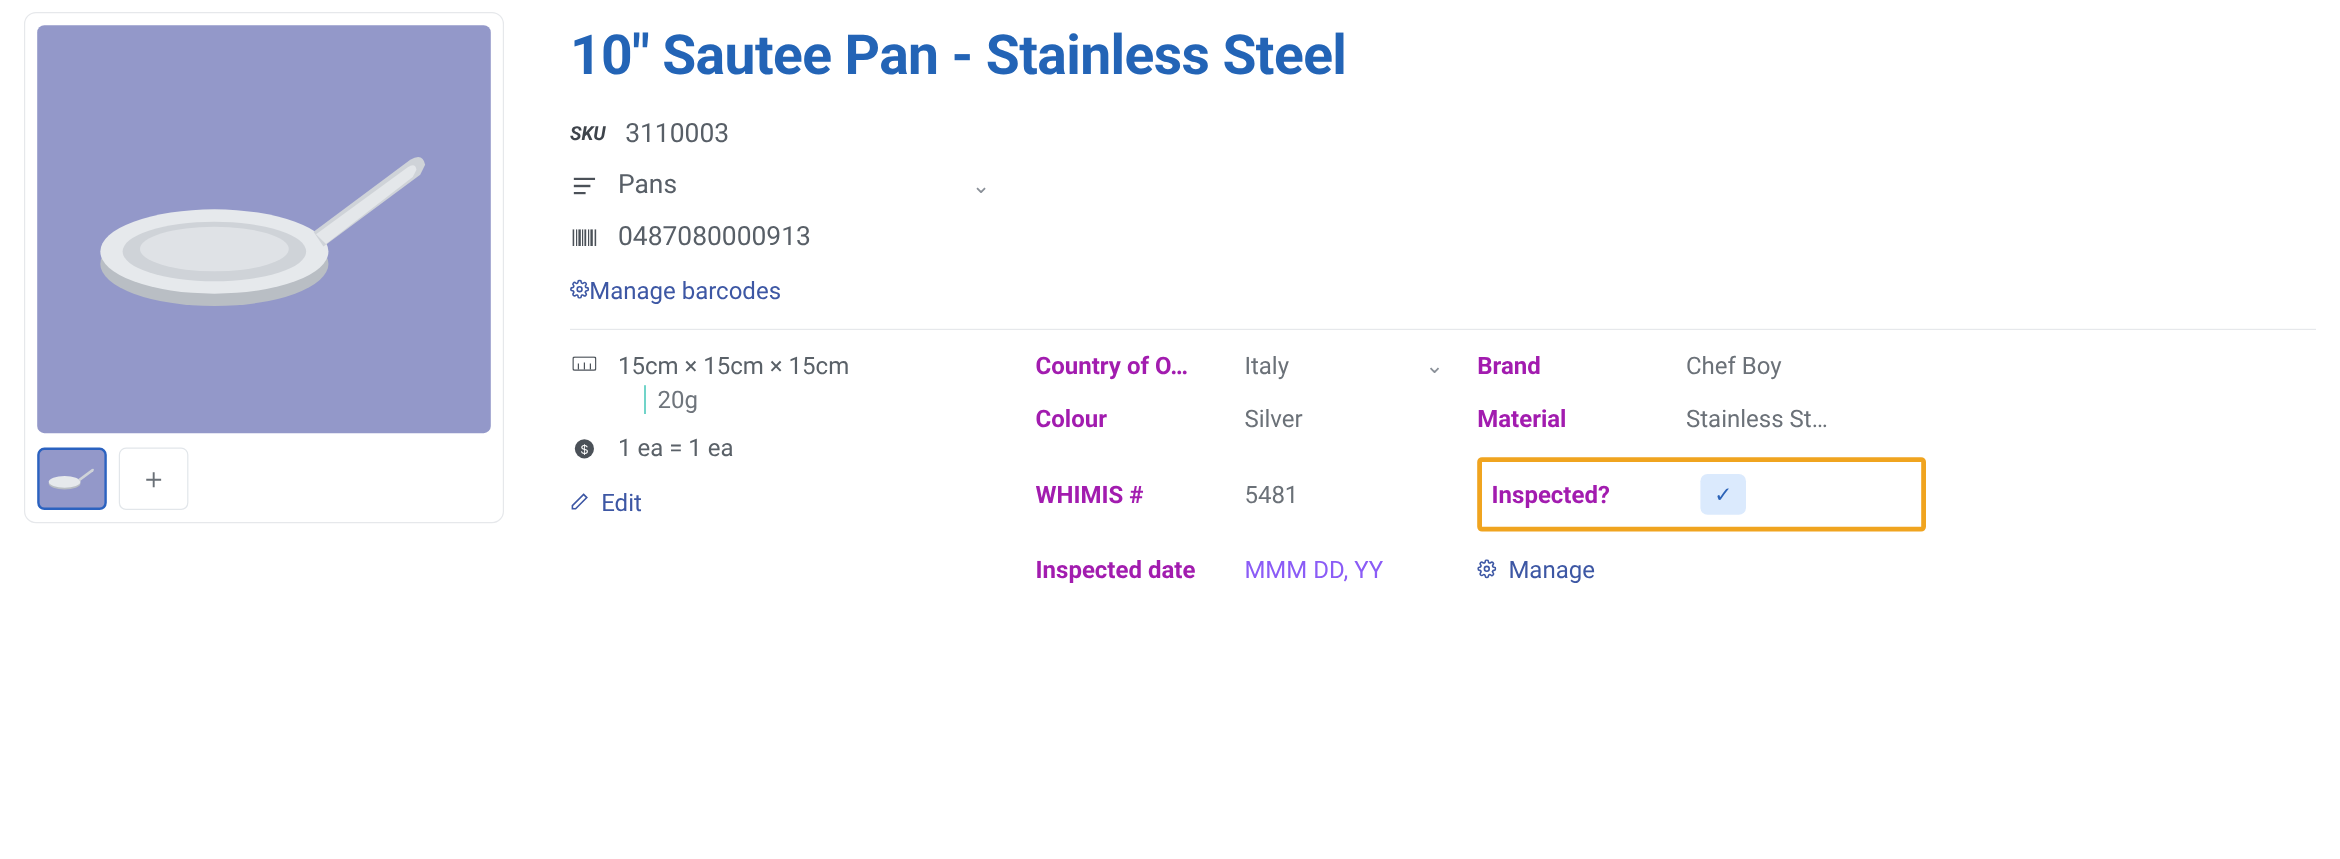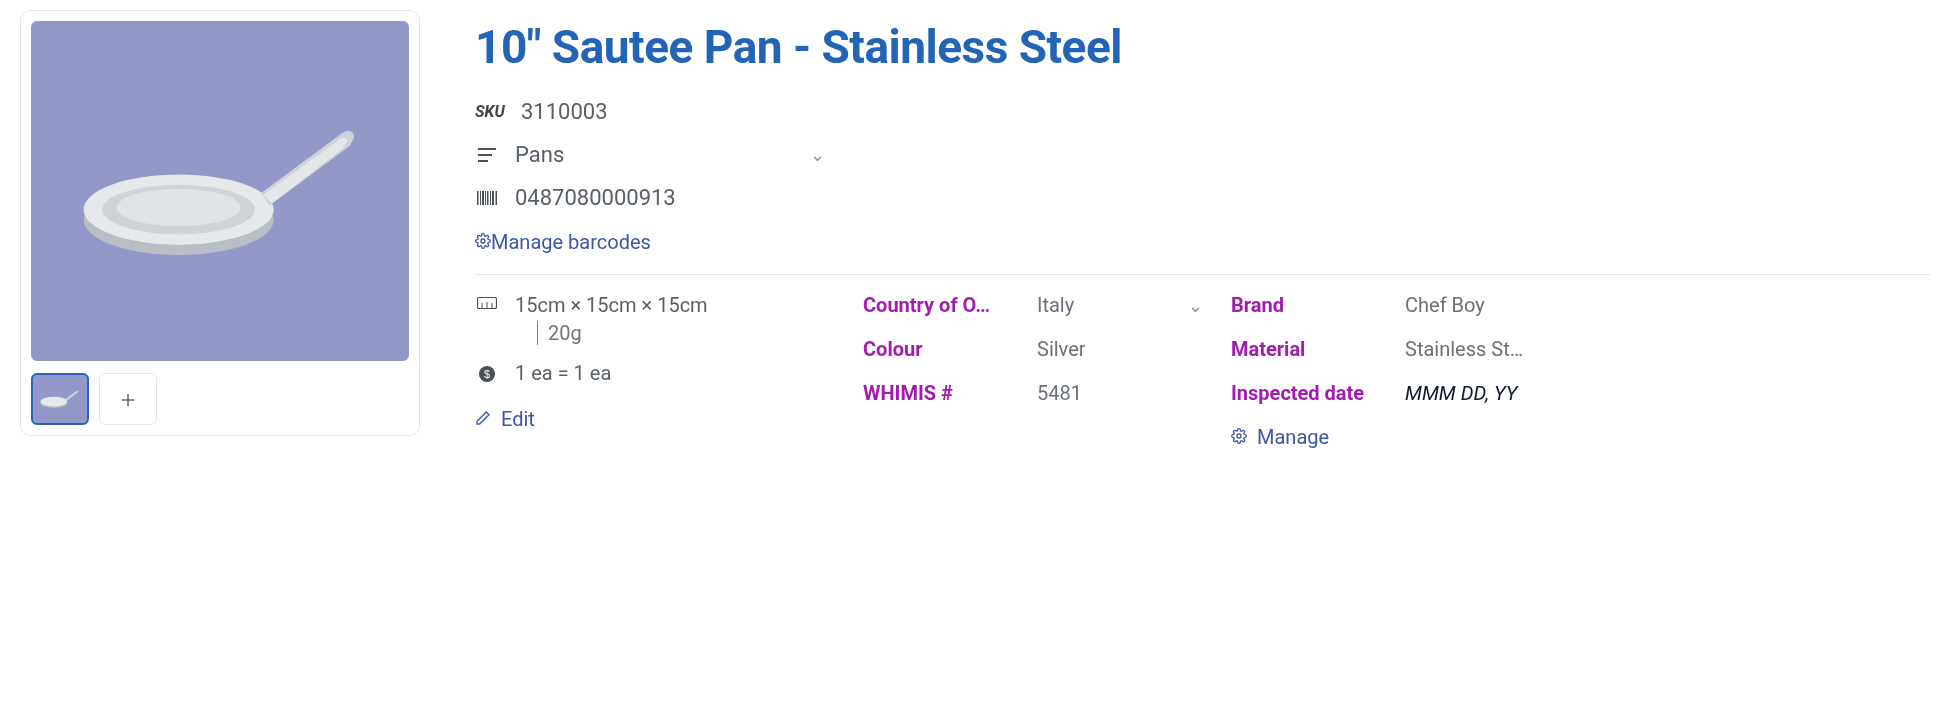--- a/index.html
+++ b/index.html
@@ -164,21 +164,21 @@
     grid-column: 3 / span 2;
     display:grid;
     grid-template-columns: 150px 200px;
     column-gap:24px;
     align-items:center;
     padding:10px 8px;
   }
   .manage-link {
     display:flex;align-items:center;gap:10px;color:#3d57a4;cursor:pointer;
   }
-  .placeholder { color:#0f172a;font-style:italic; }
+  .placeholder { color:#8b5cf6; }
 </style>
 </head>
 <body>
 
 <div class="container">
 
   <div class="image-panel">
     <div class="product-img">
       <svg viewBox="0 0 300 180">
         <ellipse cx="110" cy="118" rx="92" ry="34" fill="#b9bec4"></ellipse>
@@ -299,20 +299,28 @@
         <div class="attr-val">Chef Boy</div>
 
         <div class="attr-label">Colour</div>
         <div class="attr-val">Silver</div>
         <div class="attr-label">Material</div>
         <div class="attr-val">Stainless St…</div>
 
         <div class="attr-label">WHIMIS #</div>
         <div class="attr-val">5481</div>
 
+        <div class="highlight">
+          <div class="attr-label">Inspected?</div>
+          <div>
+            <div class="checkbox">
+              <span>✓</span>
+            </div>
+          </div>
+        </div>
 
         <div class="attr-label">Inspected date</div>
         <div class="attr-val placeholder">MMM DD, YY</div>
 
         <div class="manage-link" style="grid-column:3 / span 2;">
           <span>
             <svg width="16" height="16" viewBox="0 0 24 24" fill="none" stroke="currentColor" stroke-width="2">
                 <circle cx="12" cy="12" r="3"></circle>
                 <path d="M19.4 15a1.7 1.7 0 0 0 .34 1.87l.06.06a2 2 0 1 1-2.83 2.83l-.06-.06a1.7 1.7 0 0 0-1.87-.34 1.7 1.7 0 0 0-1 1.56V21a2 2 0 1 1-4 0v-.09a1.7 1.7 0 0 0-1-1.56 1.7 1.7 0 0 0-1.87.34l-.06.06a2 2 0 1 1-2.83-2.83l.06-.06a1.7 1.7 0 0 0 .34-1.87 1.7 1.7 0 0 0-1.56-1H3a2 2 0 1 1 0-4h.09a1.7 1.7 0 0 0 1.56-1 1.7 1.7 0 0 0-.34-1.87l-.06-.06a2 2 0 1 1 2.83-2.83l.06.06a1.7 1.7 0 0 0 1.87.34H9a1.7 1.7 0 0 0 1-1.56V3a2 2 0 1 1 4 0v.09a1.7 1.7 0 0 0 1 1.56 1.7 1.7 0 0 0 1.87-.34l.06-.06a2 2 0 1 1 2.83 2.83l-.06.06a1.7 1.7 0 0 0-.34 1.87V9a1.7 1.7 0 0 0 1.56 1H21a2 2 0 1 1 0 4h-.09a1.7 1.7 0 0 0-1.56 1z"></path>
               </svg>

